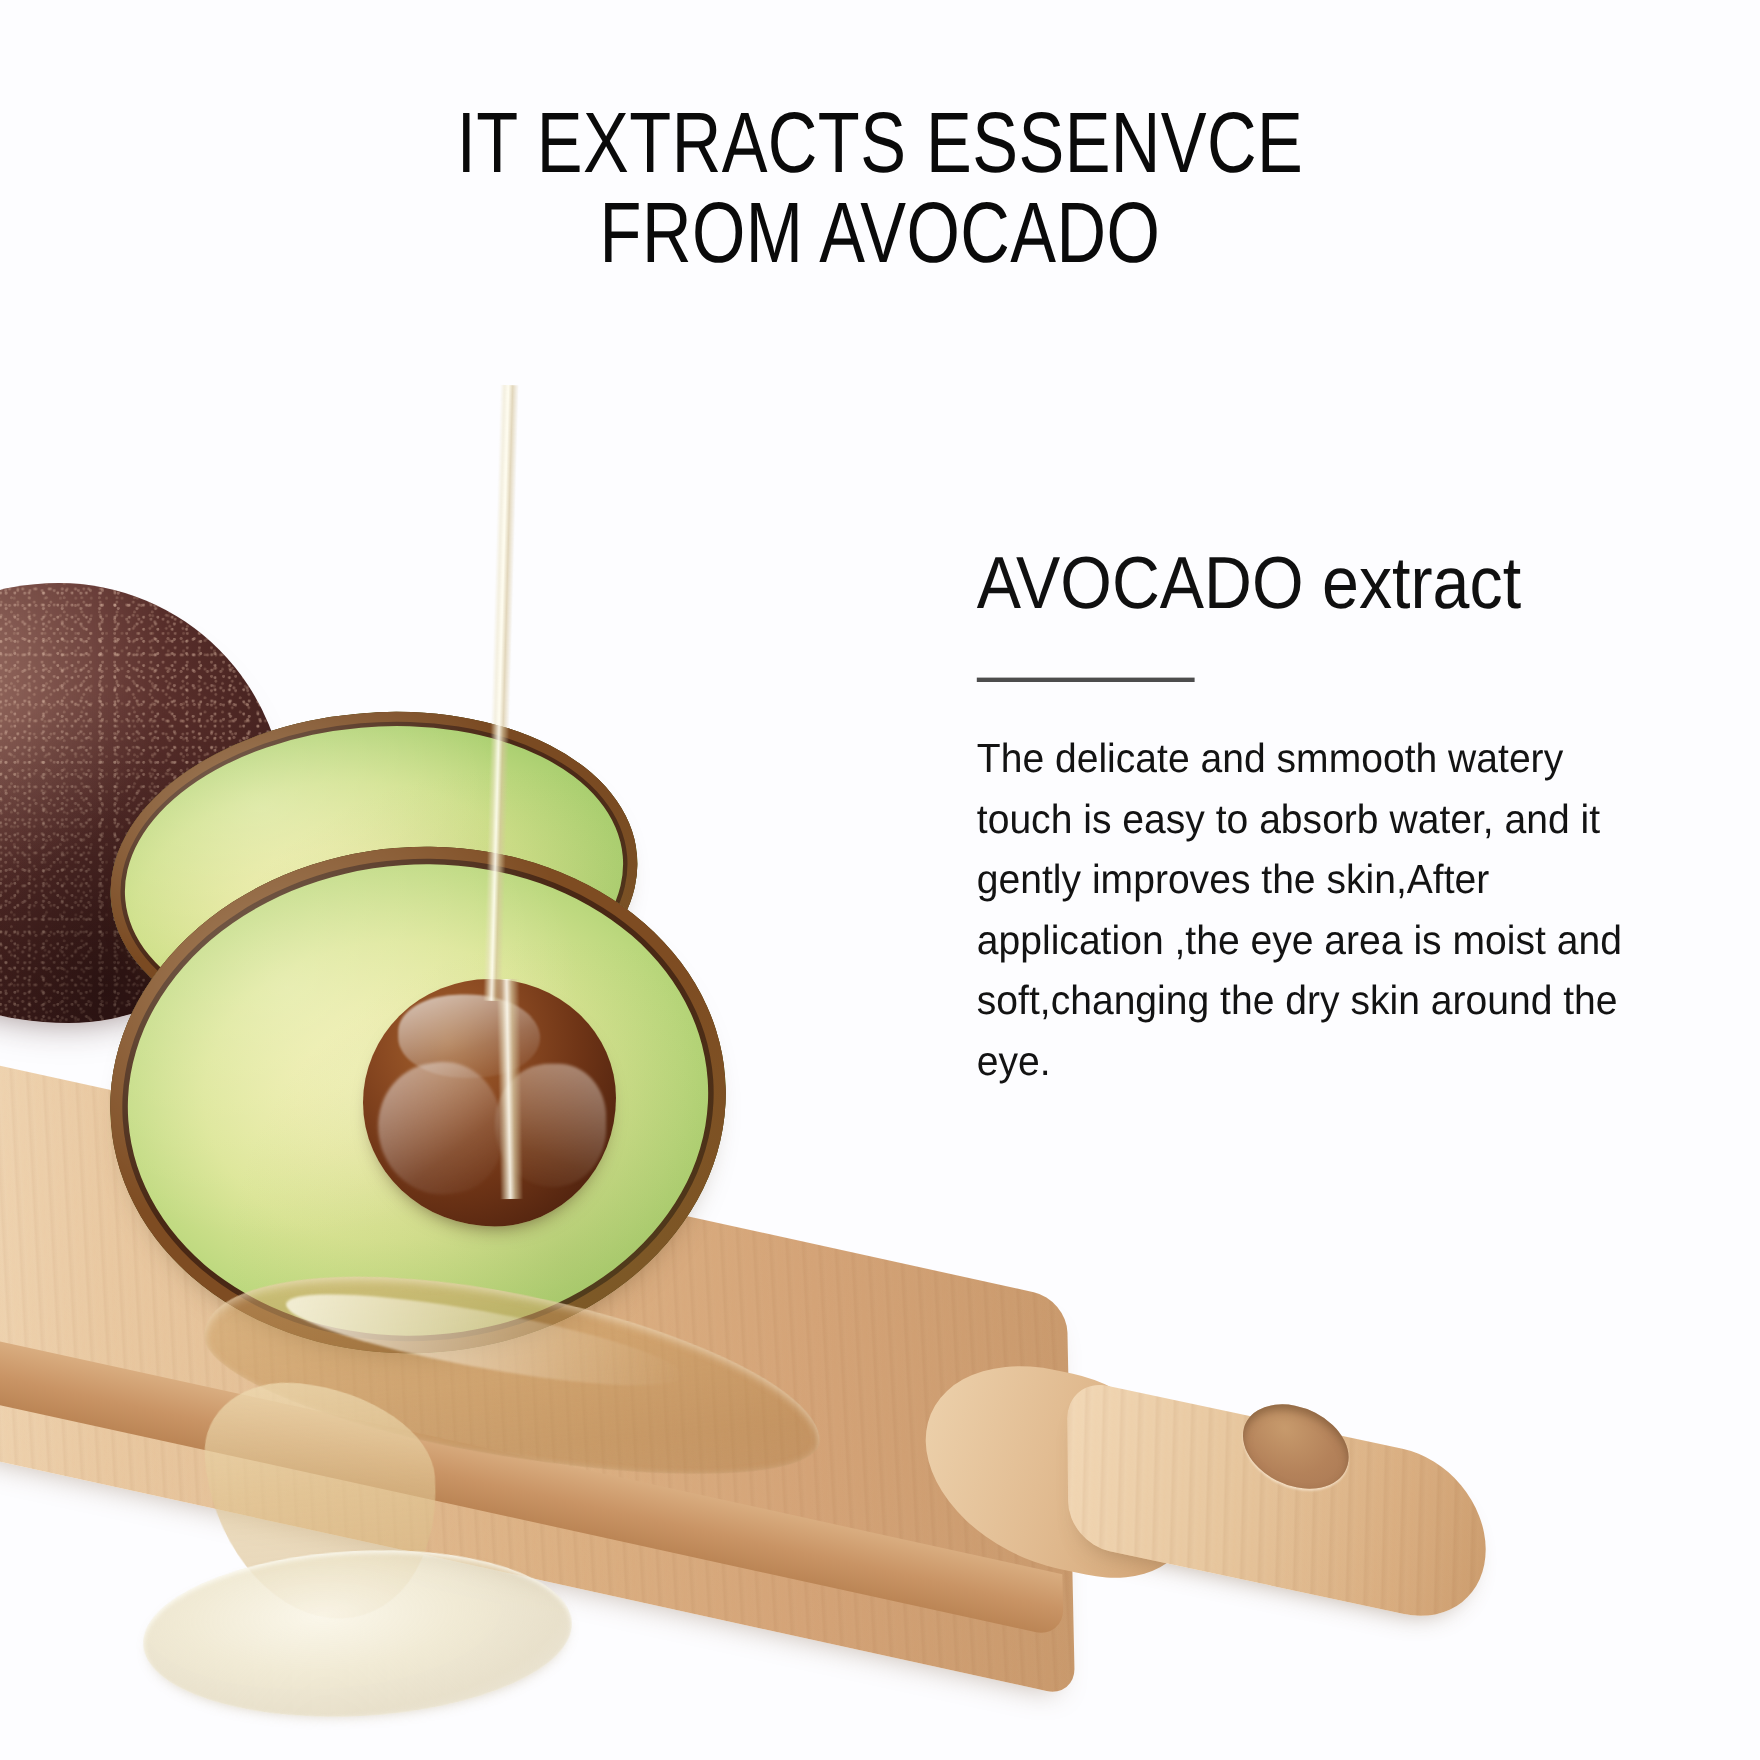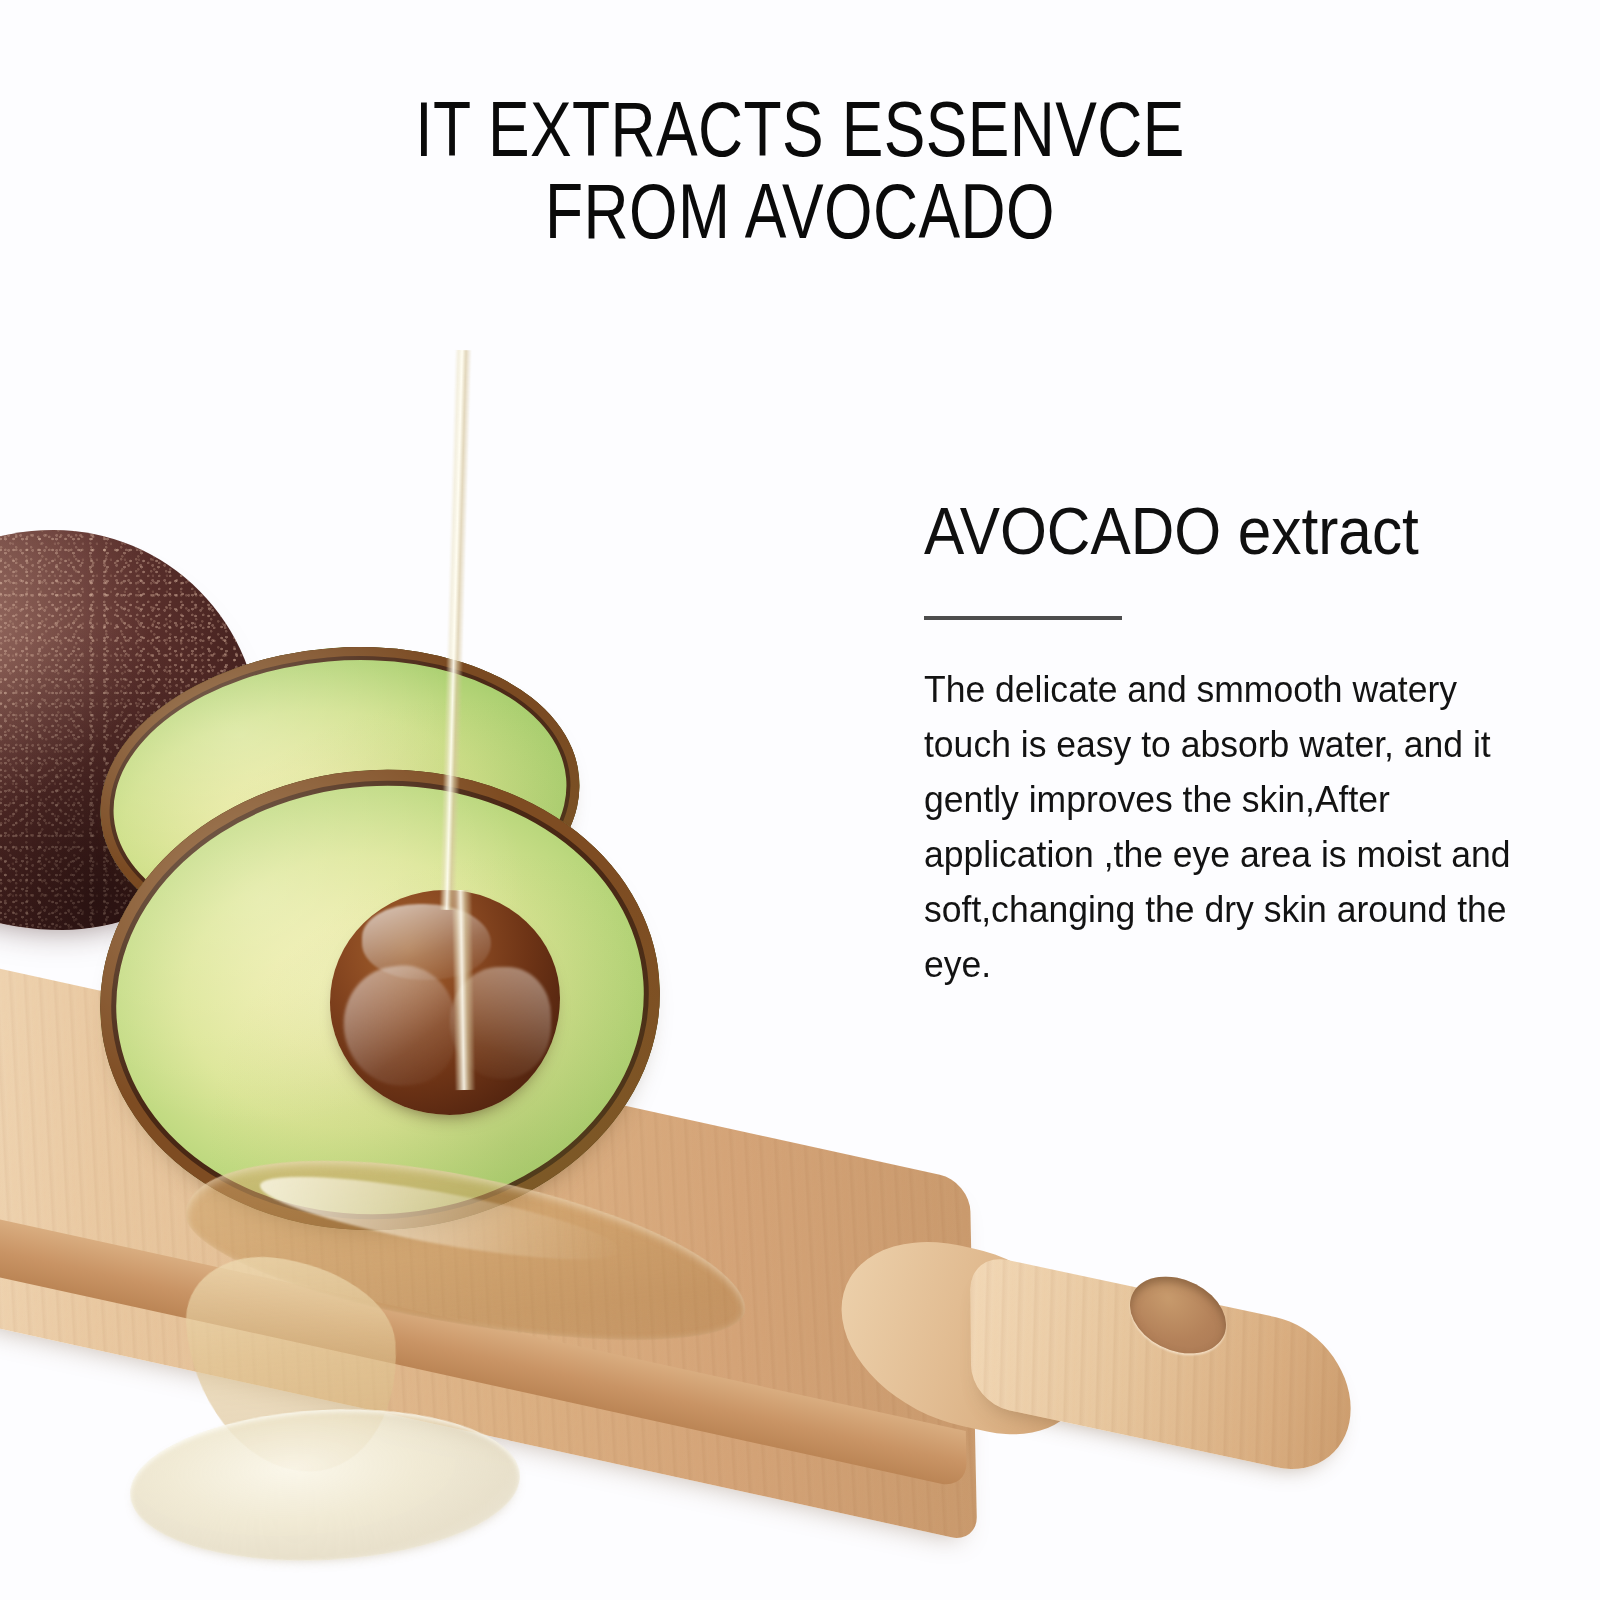--- a/index.html
+++ b/index.html
@@ -30,21 +30,21 @@
     font-weight:400;
     letter-spacing:0.5px;
     transform:scaleX(0.80);
     transform-origin:50% 0;
     white-space:pre-line;
   }
 
   
   .panel {
     position:absolute;
-    left:924px; top:494px;
+    left:888px; top:494px;
     width:660px;
   }
   .panel-title {
     color:#101010;
     font-size:67px;
     line-height:74px;
     font-weight:400;
     letter-spacing:0px;
     transform:scaleX(0.90);
     transform-origin:0 50%;

